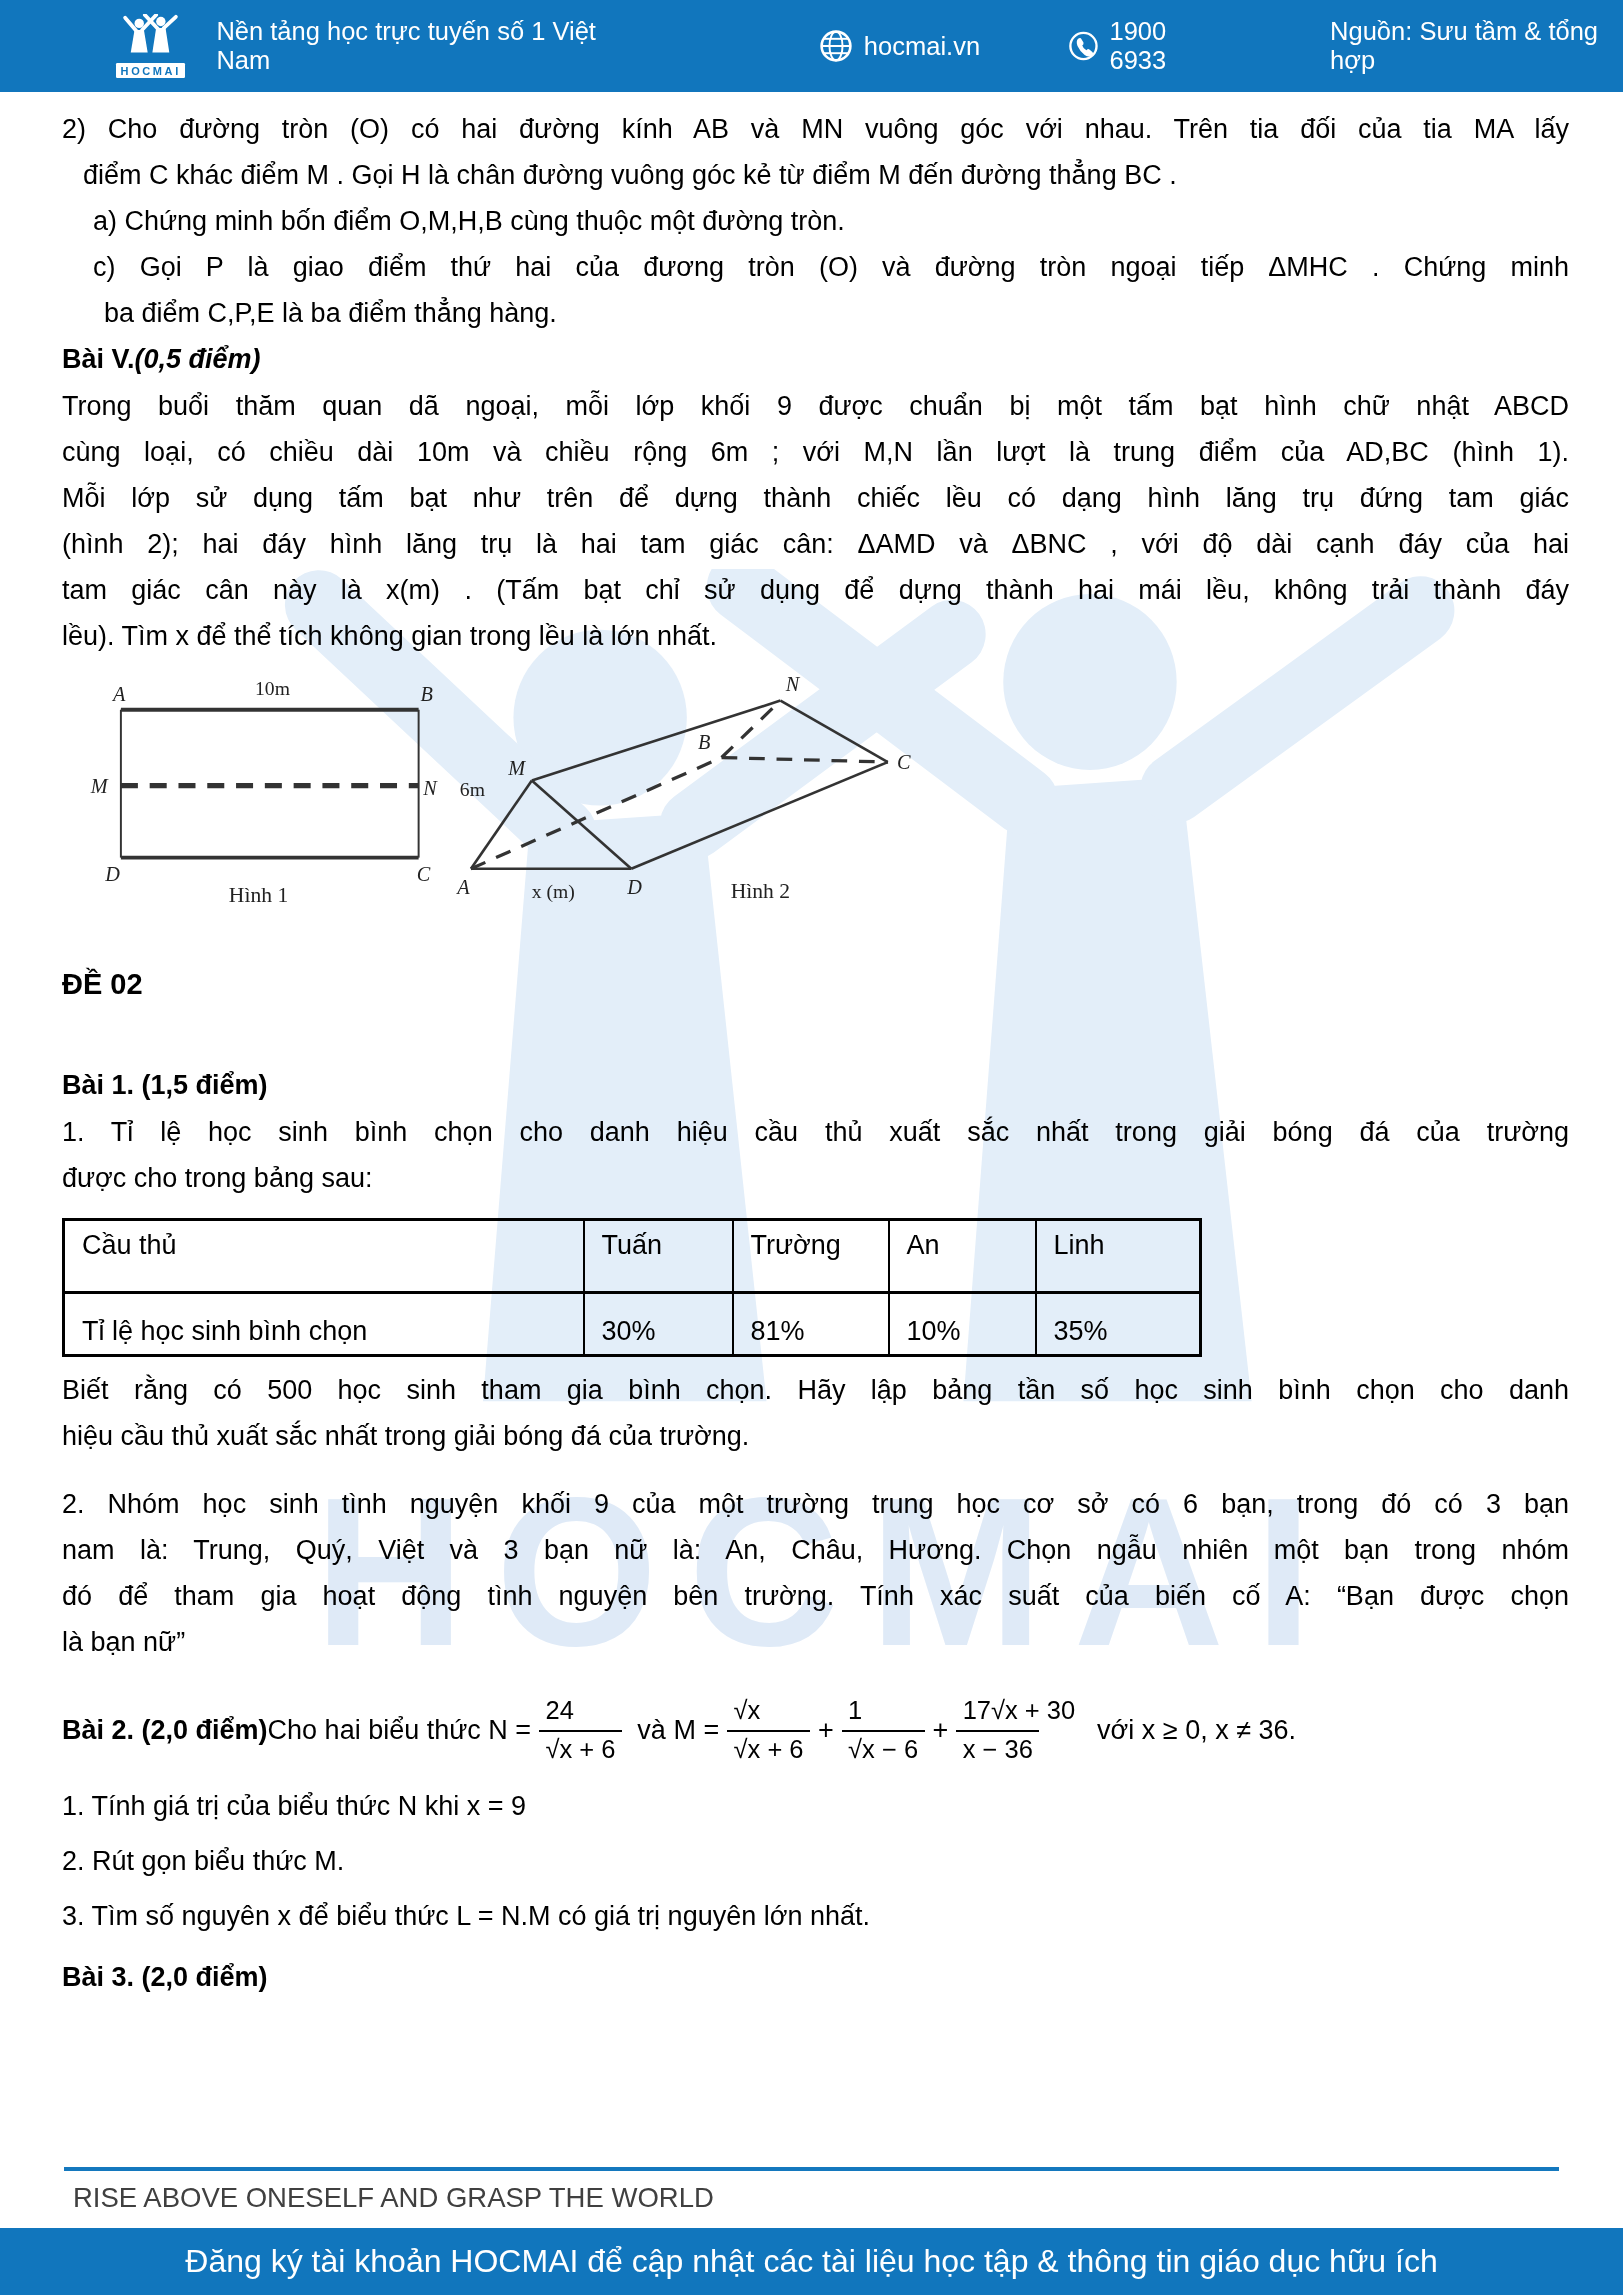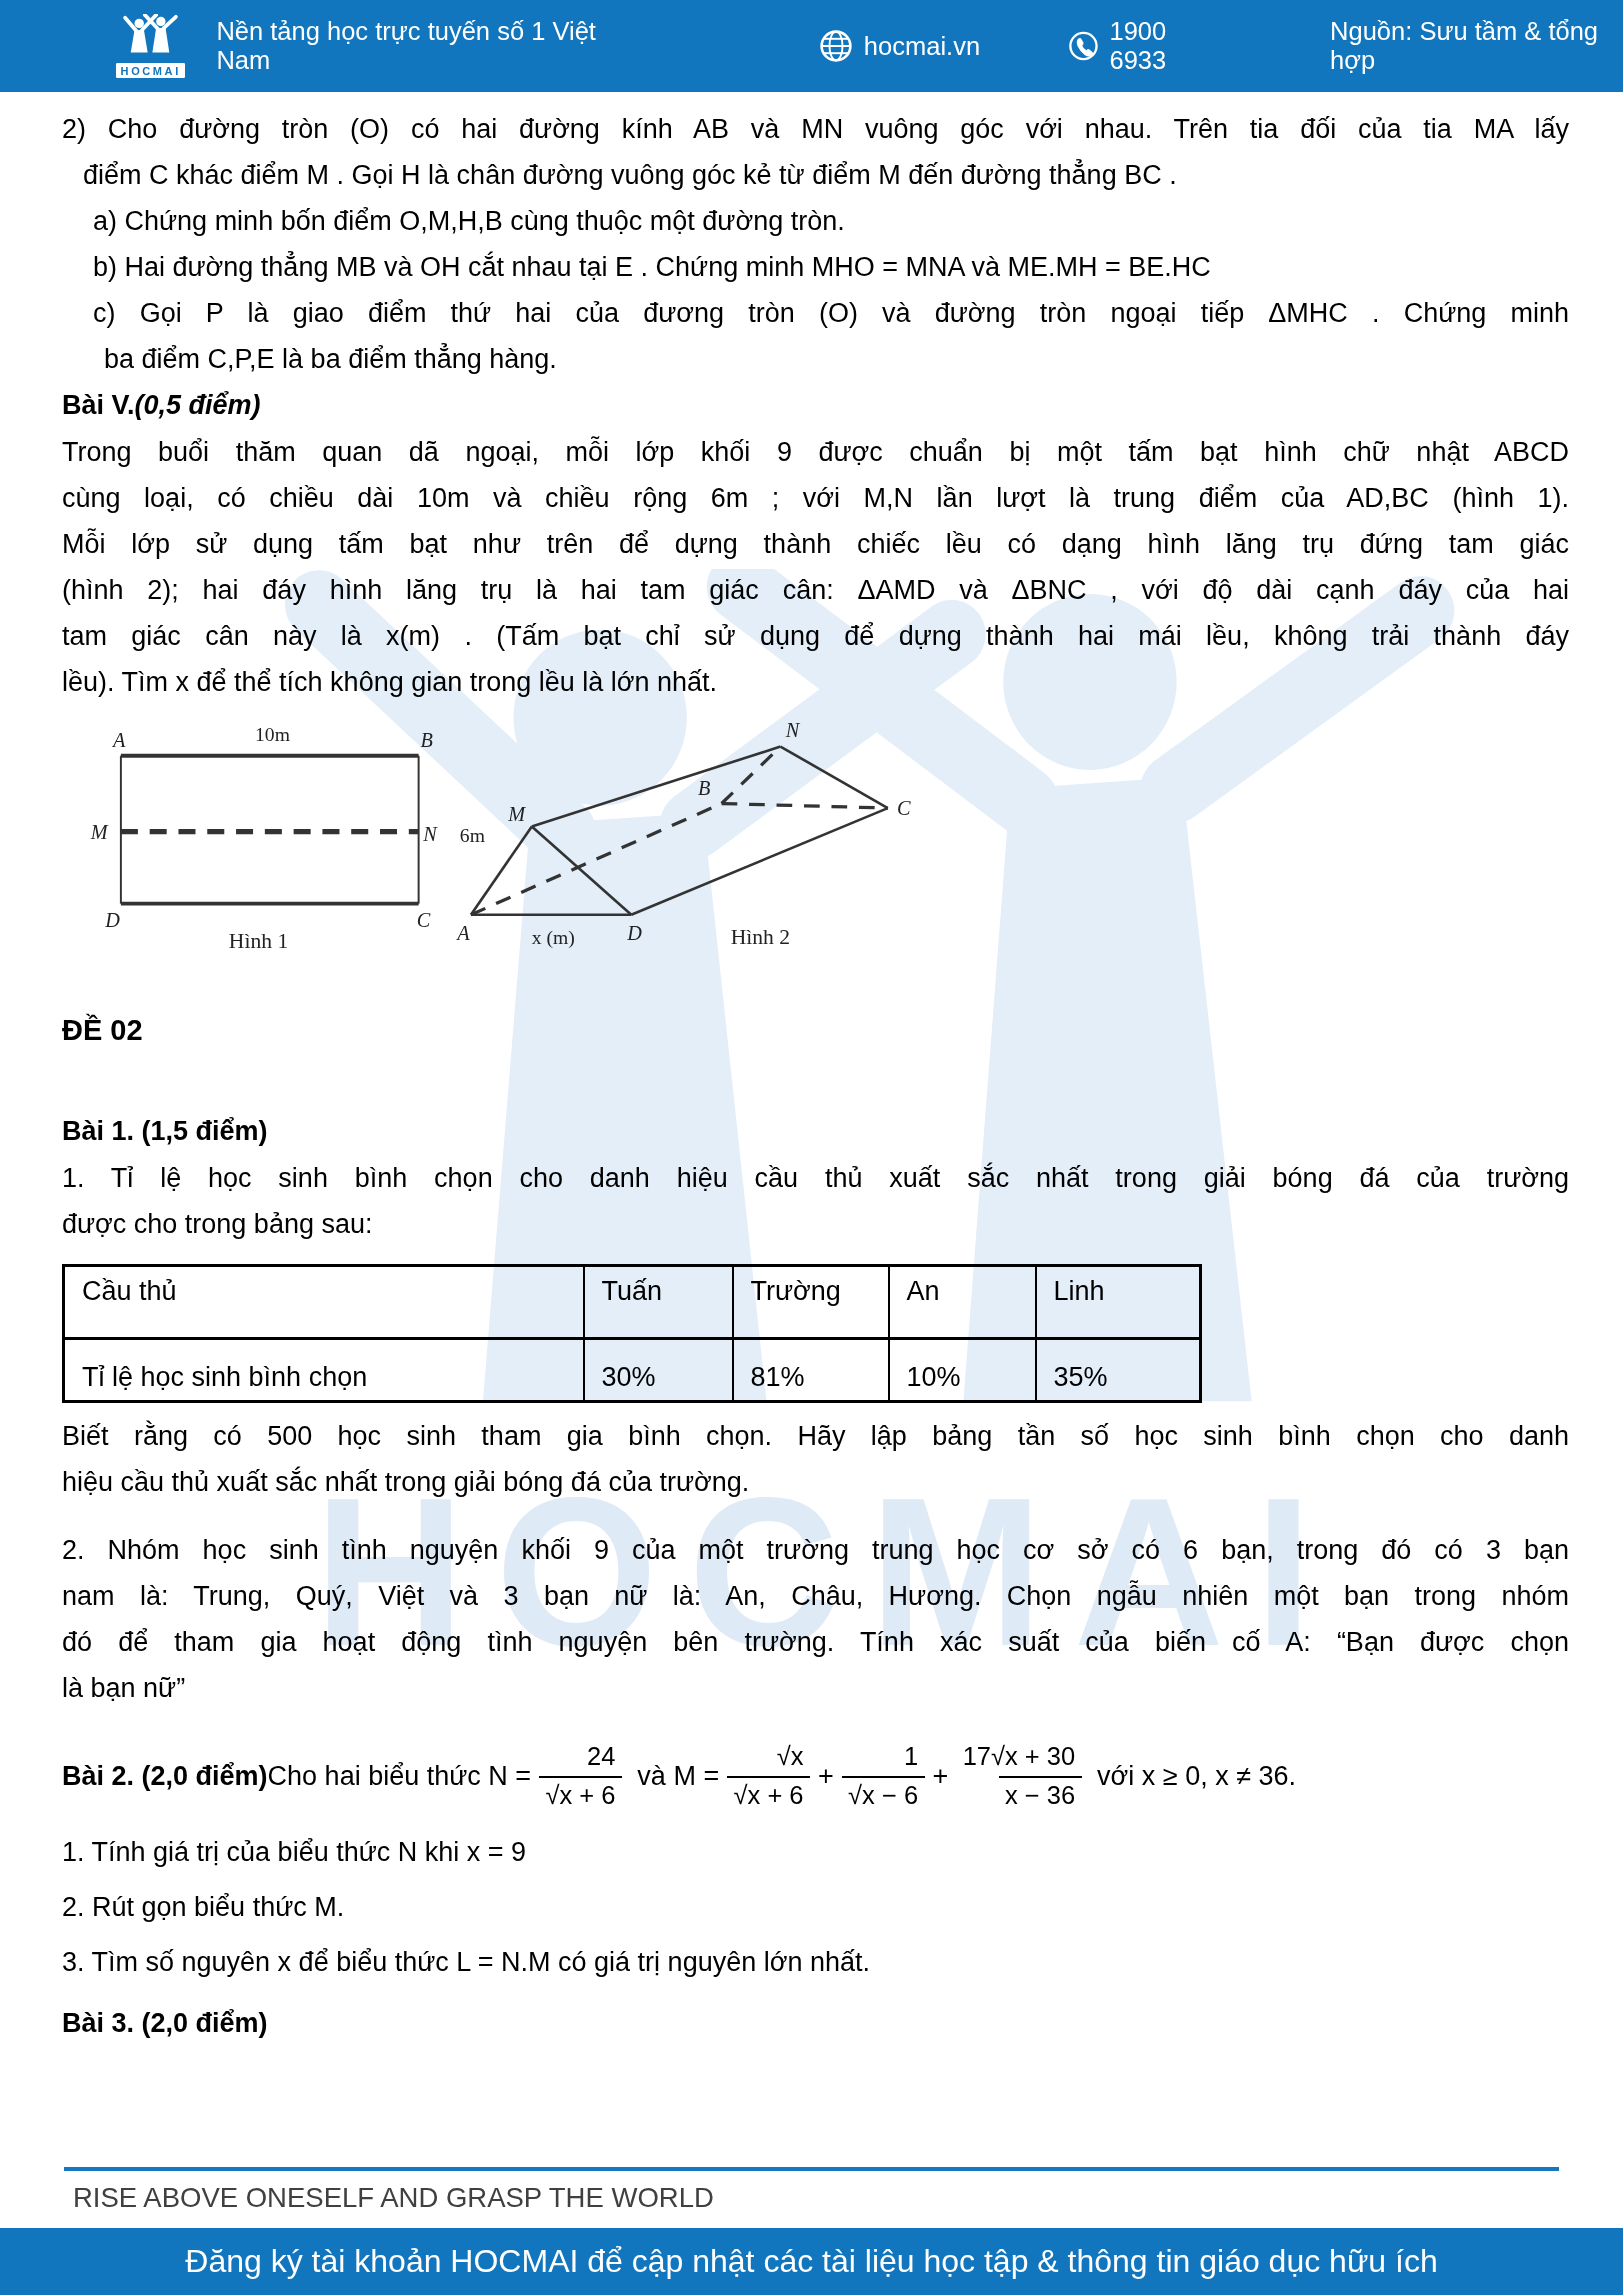--- a/index.html
+++ b/index.html
@@ -45,21 +45,21 @@
   
   table.vote{ border-collapse:collapse; margin-top:17px; table-layout:fixed; width:1136px;
     font-size:27px; }
   table.vote td{ border:2px solid #000; padding:16px 0 0 17px; }
   table.vote tr.hrow td{ height:73px; vertical-align:top; padding-top:9.2px; border-bottom:3.9px solid #000; }
   table.vote tr.drow td{ height:63px; vertical-align:middle; }
   table.vote{ border:3.3px solid #000; }
   
   .fline{ display:flex; align-items:center; margin-top:30px; font-size:27px; }
   .fline .mtxt{ white-space:pre; }
-  .frac{ display:inline-flex; flex-direction:column; align-items:flex-end; margin:0 7.9px; font-size:25.5px; line-height:1.25; }
+  .frac{ display:inline-flex; flex-direction:column; align-items:flex-start; margin:0 7.9px; font-size:25.5px; line-height:1.25; }
   .frac .den{ border-top:2.6px solid #000; padding:2.6px 6.5px 0 6.5px; }
   .frac .num{ padding:0 6.5px 2.6px 6.5px; }
   .sub{ font-size:27px; line-height:41px; margin-top:14.4px; }
   .bai3{ margin-top:17px; }
   
   .footer{ position:absolute; left:0; bottom:0; width:100%; z-index:2; }
   .rule{ margin:0 64px; height:3.9px; background:#1478be; }
   .slogan{ margin:10.5px 64px 0 73px; color:#404040; font-weight:normal; font-size:27.5px; line-height:34px; }
   .bottombar{ margin-top:13px; height:67px; background:#1176bd; color:#fff;
     display:flex; align-items:center; justify-content:center; font-size:32px; }
@@ -120,21 +120,20 @@
       </g>
       <text x="545" y="905" text-anchor="middle" font-size="178" font-weight="800" letter-spacing="26" fill="#dfeaf7" font-family="Liberation Sans, sans-serif">HOCMAI</text>
     </svg>
   </div>
 
   <main class="content">
 
     <div class="line j">2) Cho đường tròn (O) có hai đường kính AB và MN vuông góc với nhau. Trên tia đối của tia MA lấy</div>
     <div class="line ind1">điểm C khác điểm M . Gọi H là chân đường vuông góc kẻ từ điểm M đến đường thẳng BC .</div>
     <div class="line ind2">a) Chứng minh bốn điểm O,M,H,B cùng thuộc một đường tròn.</div>
-    <div class="line ind2">b) Hai đường thẳng MB và OH cắt nhau tại E . Chứng minh MHO = MNA và ME.MH = BE.HC</div>
     <div class="line ind2 j">c) Gọi P là giao điểm thứ hai của đương tròn (O) và đường tròn ngoại tiếp ΔMHC . Chứng minh</div>
     <div class="line ind2" style="margin-left:42px">ba điểm C,P,E là ba điểm thẳng hàng.</div>
 
     <div class="title-line">
       <span class="b">Bài V.</span><span class="bi">(0,5 điểm)</span>
     </div>
 
     <div class="line j">Trong buổi thăm quan dã ngoại, mỗi lớp khối 9 được chuẩn bị một tấm bạt hình chữ nhật ABCD</div>
     <div class="line j">cùng loại, có chiều dài 10m và chiều rộng 6m ; với M,N lần lượt là trung điểm của AD,BC (hình 1).</div>
     <div class="line j">Mỗi lớp sử dụng tấm bạt như trên để dựng thành chiếc lều có dạng hình lăng trụ đứng tam giác</div>

